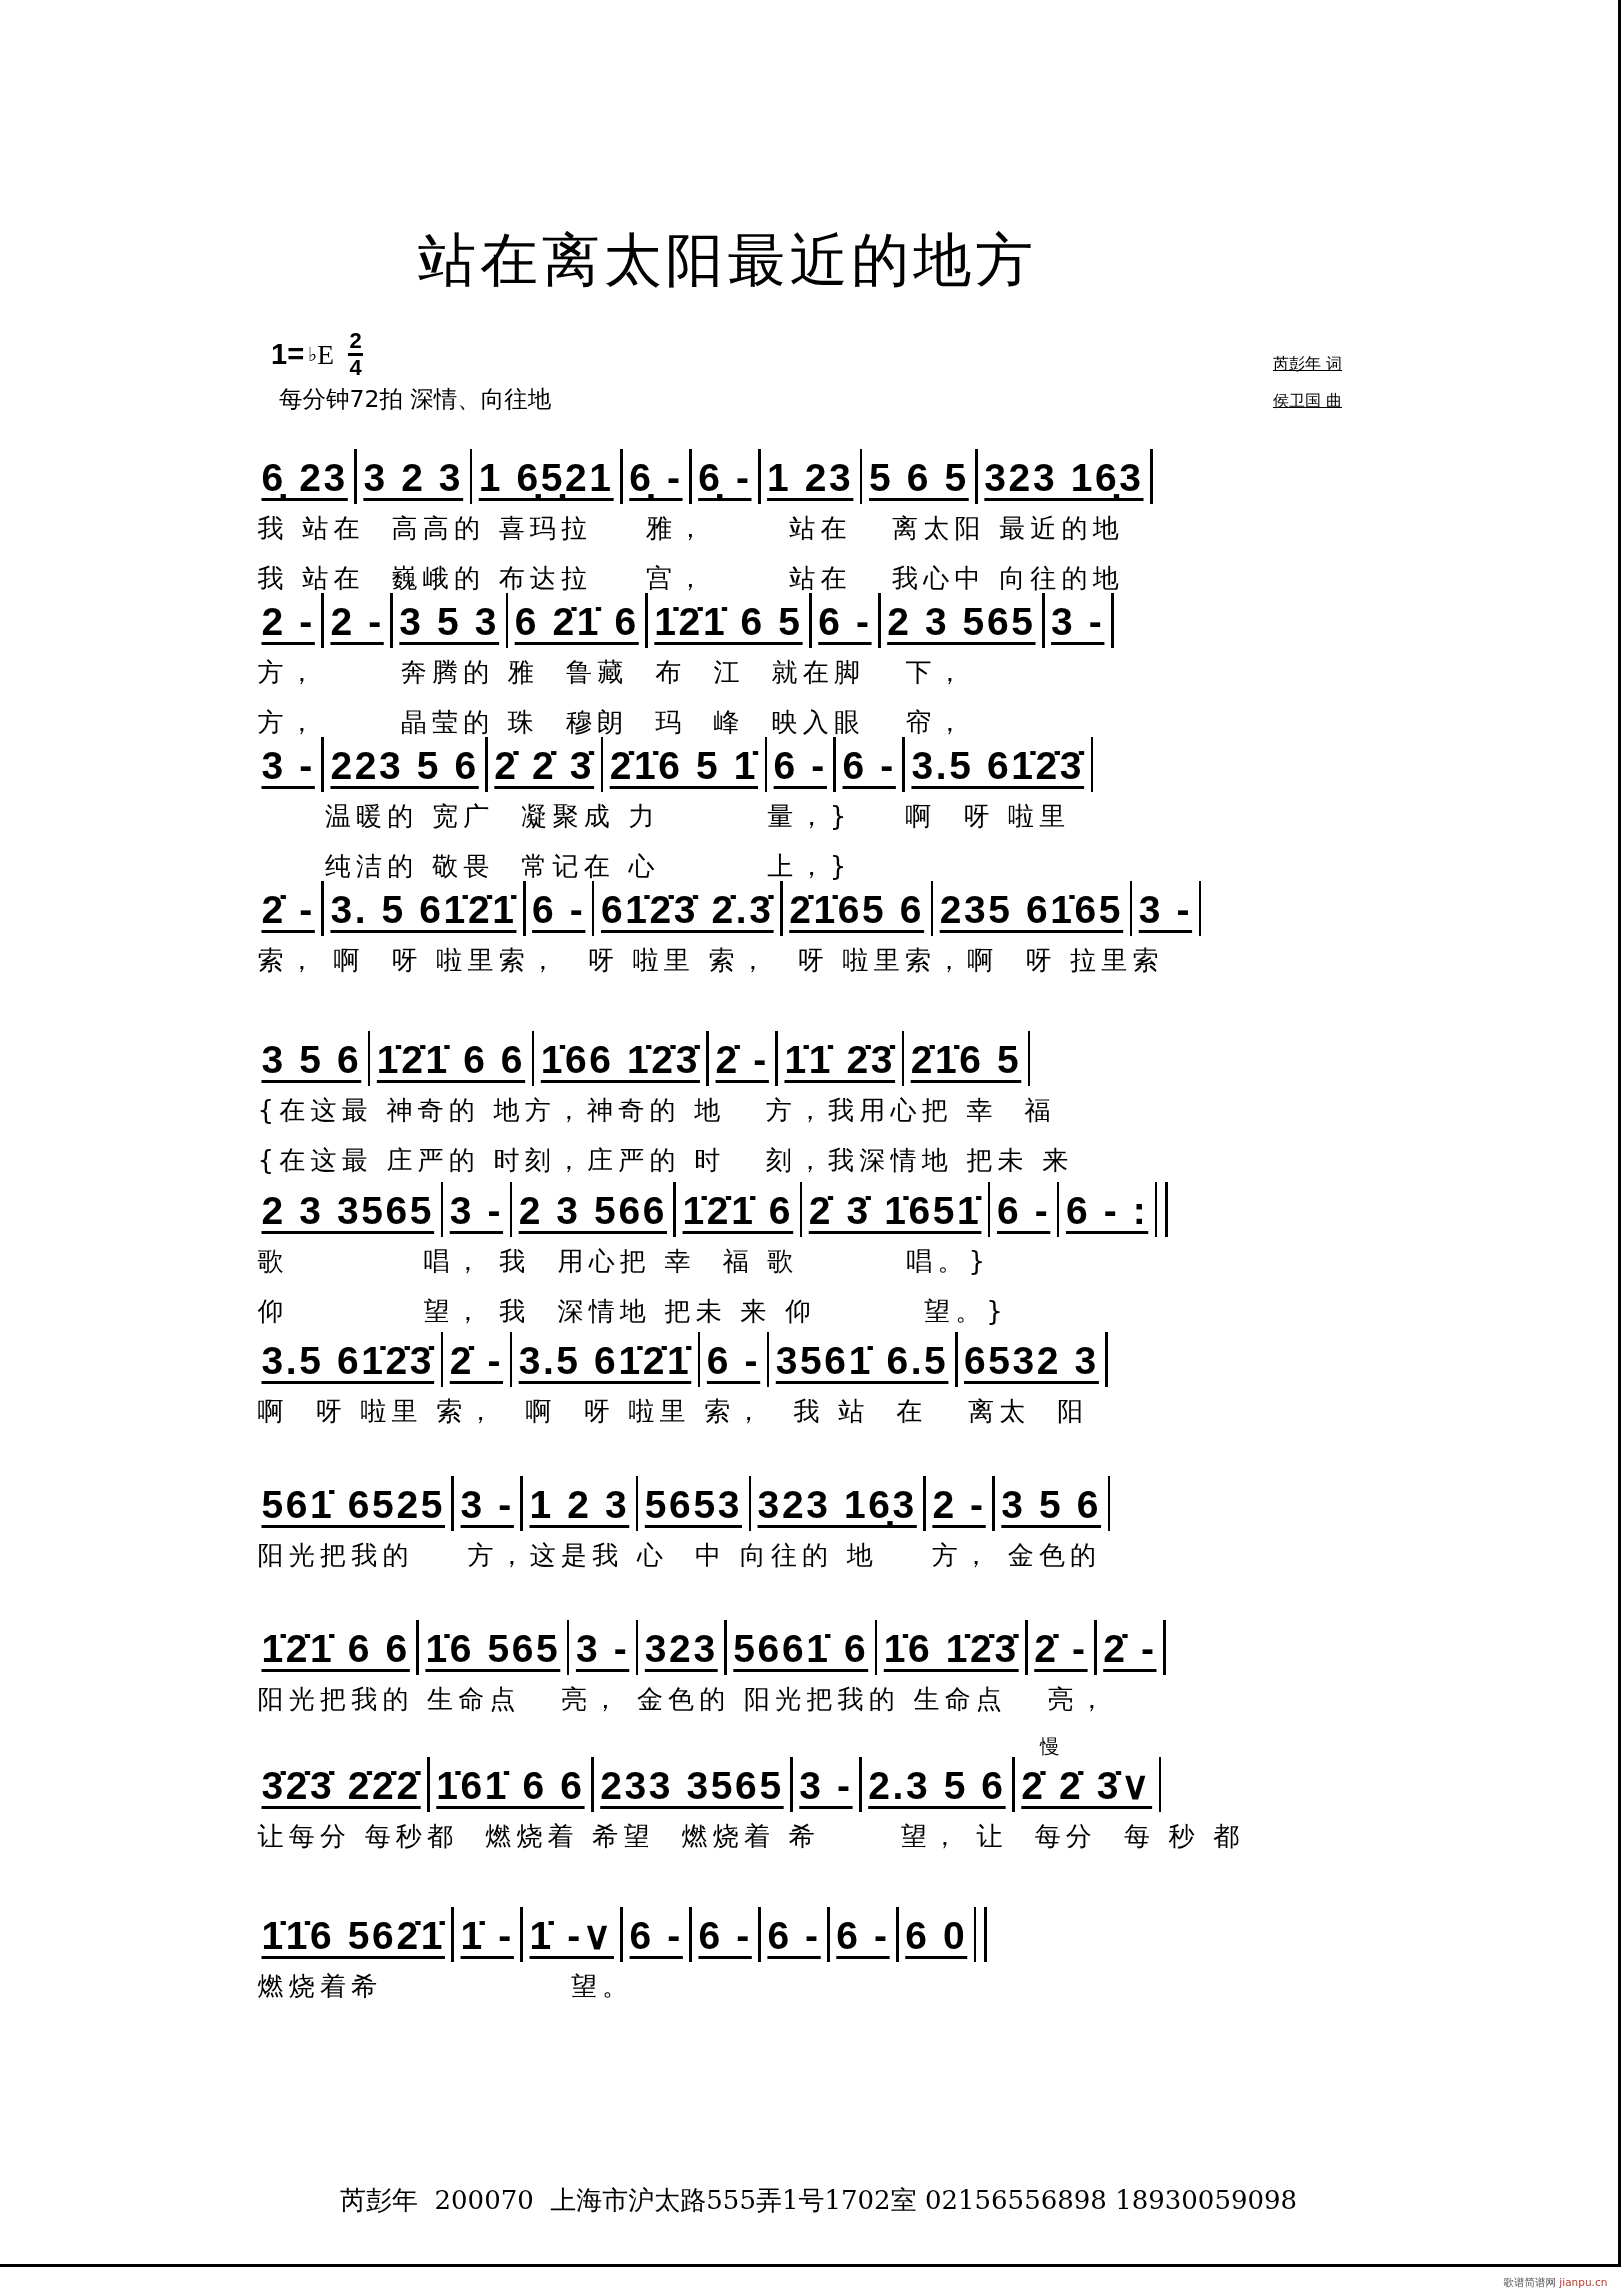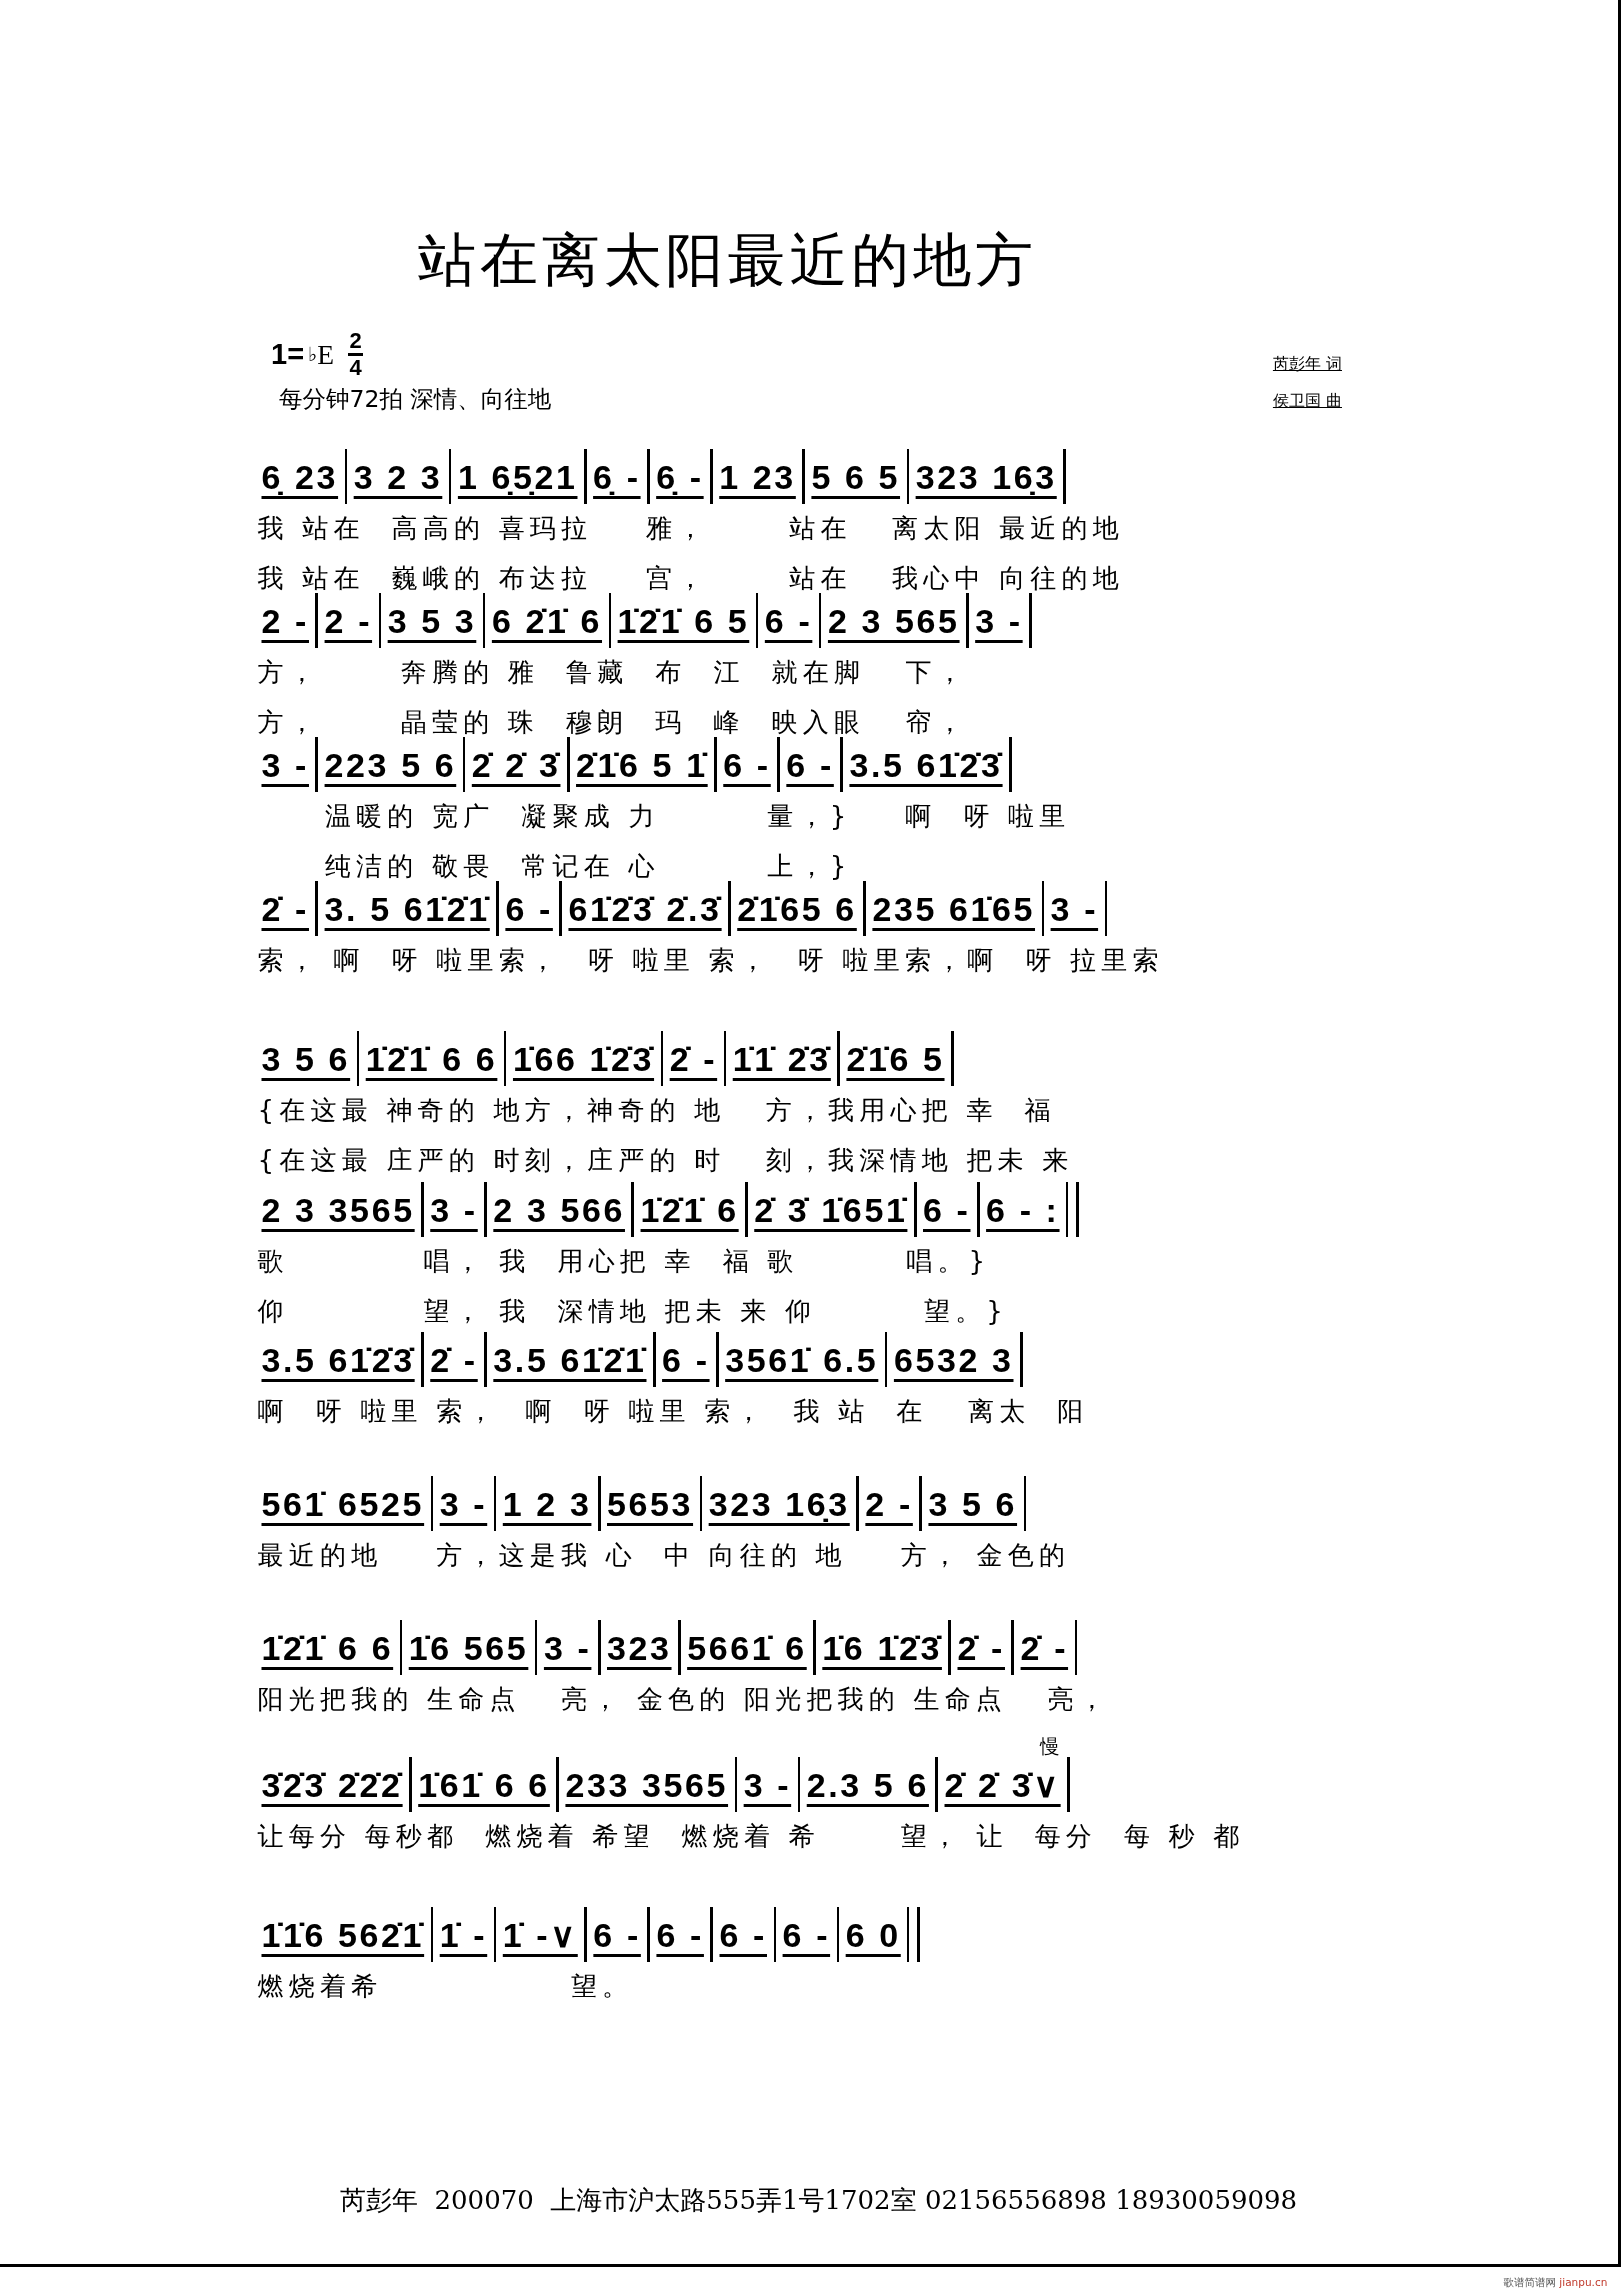--- a/index.html
+++ b/index.html
@@ -16,21 +16,21 @@
   .key .ename { font-family: "Liberation Serif", serif; font-size: 27.5px; margin-right: 14.4px; }
   .timesig { display: inline-flex; flex-direction: column; align-items: center; font-weight: bold;
              font-size: 22px; line-height: 22px; }
   .timesig .bar { width: 14.4px; height: 2.6px; background: #000; margin: 1.3px 0; }
   .tempo { position: absolute; left: 271px; top: 383px; font-size: 23.5px; font-family: "DejaVu Sans", sans-serif; margin-left: 8px; }
   .credits { position: absolute; right: 281px; top: 345px; font-size: 16px; line-height: 37px;
              font-family: "DejaVu Sans", sans-serif; text-align: left; text-decoration: underline; }
 
   .system { position: absolute; left: 255px; width: 1138px; }
   .notes-row { position: relative; height: 72px; display: flex; align-items: flex-end; }
-  .notes { font-family: "Liberation Sans", sans-serif; font-weight: bold; font-size: 34px;
+  .notes { font-family: "Liberation Sans", sans-serif; font-weight: bold; font-size: 39px;
            white-space: pre; letter-spacing: 2.6px; line-height: 39px; flex: 1;
            display: flex; align-items: flex-end; }
   .measure { display: inline-block; padding: 0 6.5px; white-space: pre; position: relative; }
   .barline { display: inline-block; width: 2.6px; height: 55px; background: #000; margin-bottom: -6.5px; }
   .barline.double { width: 7.8px; border-left: 2.6px solid #000; border-right: 3.9px solid #000; background: transparent; }
   .lyrics { font-family: "DejaVu Sans", sans-serif; font-size: 26px; letter-spacing: 5.2px;
             white-space: pre; line-height: 38px; margin-top: 11.8px; padding-left: 2.6px; }
   .underline-hint { text-decoration: underline; text-decoration-thickness: 2.6px; text-underline-offset: 6.5px; }
 
   .footer { position: absolute; left: 340px; top: 2093px; font-size: 26px; line-height: 43px;
@@ -107,21 +107,21 @@
     <div class="system" style="top: 1308px;">
       <div class="notes-row">
         <div class="notes"><span class="measure underline-hint">3.5 61̇2̇3̇</span><span class="barline"></span><span class="measure underline-hint">2̇ -</span><span class="barline"></span><span class="measure underline-hint">3.5 61̇2̇1̇</span><span class="barline"></span><span class="measure underline-hint">6 -</span><span class="barline"></span><span class="measure underline-hint">3561̇ 6.5</span><span class="barline"></span><span class="measure underline-hint">6532 3</span><span class="barline"></span></div>
       </div>
       <div class="lyrics">啊  呀 啦里 索，  啊  呀 啦里 索，  我 站  在   离太  阳</div>
     </div>
     <div class="system" style="top: 1452px;">
       <div class="notes-row">
         <div class="notes"><span class="measure underline-hint">561̇ 6525</span><span class="barline"></span><span class="measure underline-hint">3 -</span><span class="barline"></span><span class="measure underline-hint">1 2 3</span><span class="barline"></span><span class="measure underline-hint">5653</span><span class="barline"></span><span class="measure underline-hint">323 16̣3</span><span class="barline"></span><span class="measure underline-hint">2 -</span><span class="barline"></span><span class="measure underline-hint">3 5 6</span><span class="barline"></span></div>
       </div>
-      <div class="lyrics">最近的地    方，这是我 心  中 向往的 地    方， 金色的</div>
+      <div class="lyrics">阳光把我的    方，这是我 心  中 向往的 地    方， 金色的</div>
     </div>
     <div class="system" style="top: 1596px;">
       <div class="notes-row">
         <div class="notes"><span class="measure underline-hint">1̇2̇1̇ 6 6</span><span class="barline"></span><span class="measure underline-hint">1̇6 565</span><span class="barline"></span><span class="measure underline-hint">3 -</span><span class="barline"></span><span class="measure underline-hint">323</span><span class="barline"></span><span class="measure underline-hint">5661̇ 6</span><span class="barline"></span><span class="measure underline-hint">1̇6 1̇2̇3̇</span><span class="barline"></span><span class="measure underline-hint">2̇ -</span><span class="barline"></span><span class="measure underline-hint">2̇ -</span><span class="barline"></span></div>
       </div>
       <div class="lyrics">阳光把我的 生命点   亮， 金色的 阳光把我的 生命点   亮，</div>
     </div>
     <div class="system" style="top: 1733px;">
       <div style="position: absolute; left: 785px; top: 0px; font-size: 19.6px; font-family: &quot;DejaVu Sans&quot;, sans-serif;">慢</div>
       <div class="notes-row">

